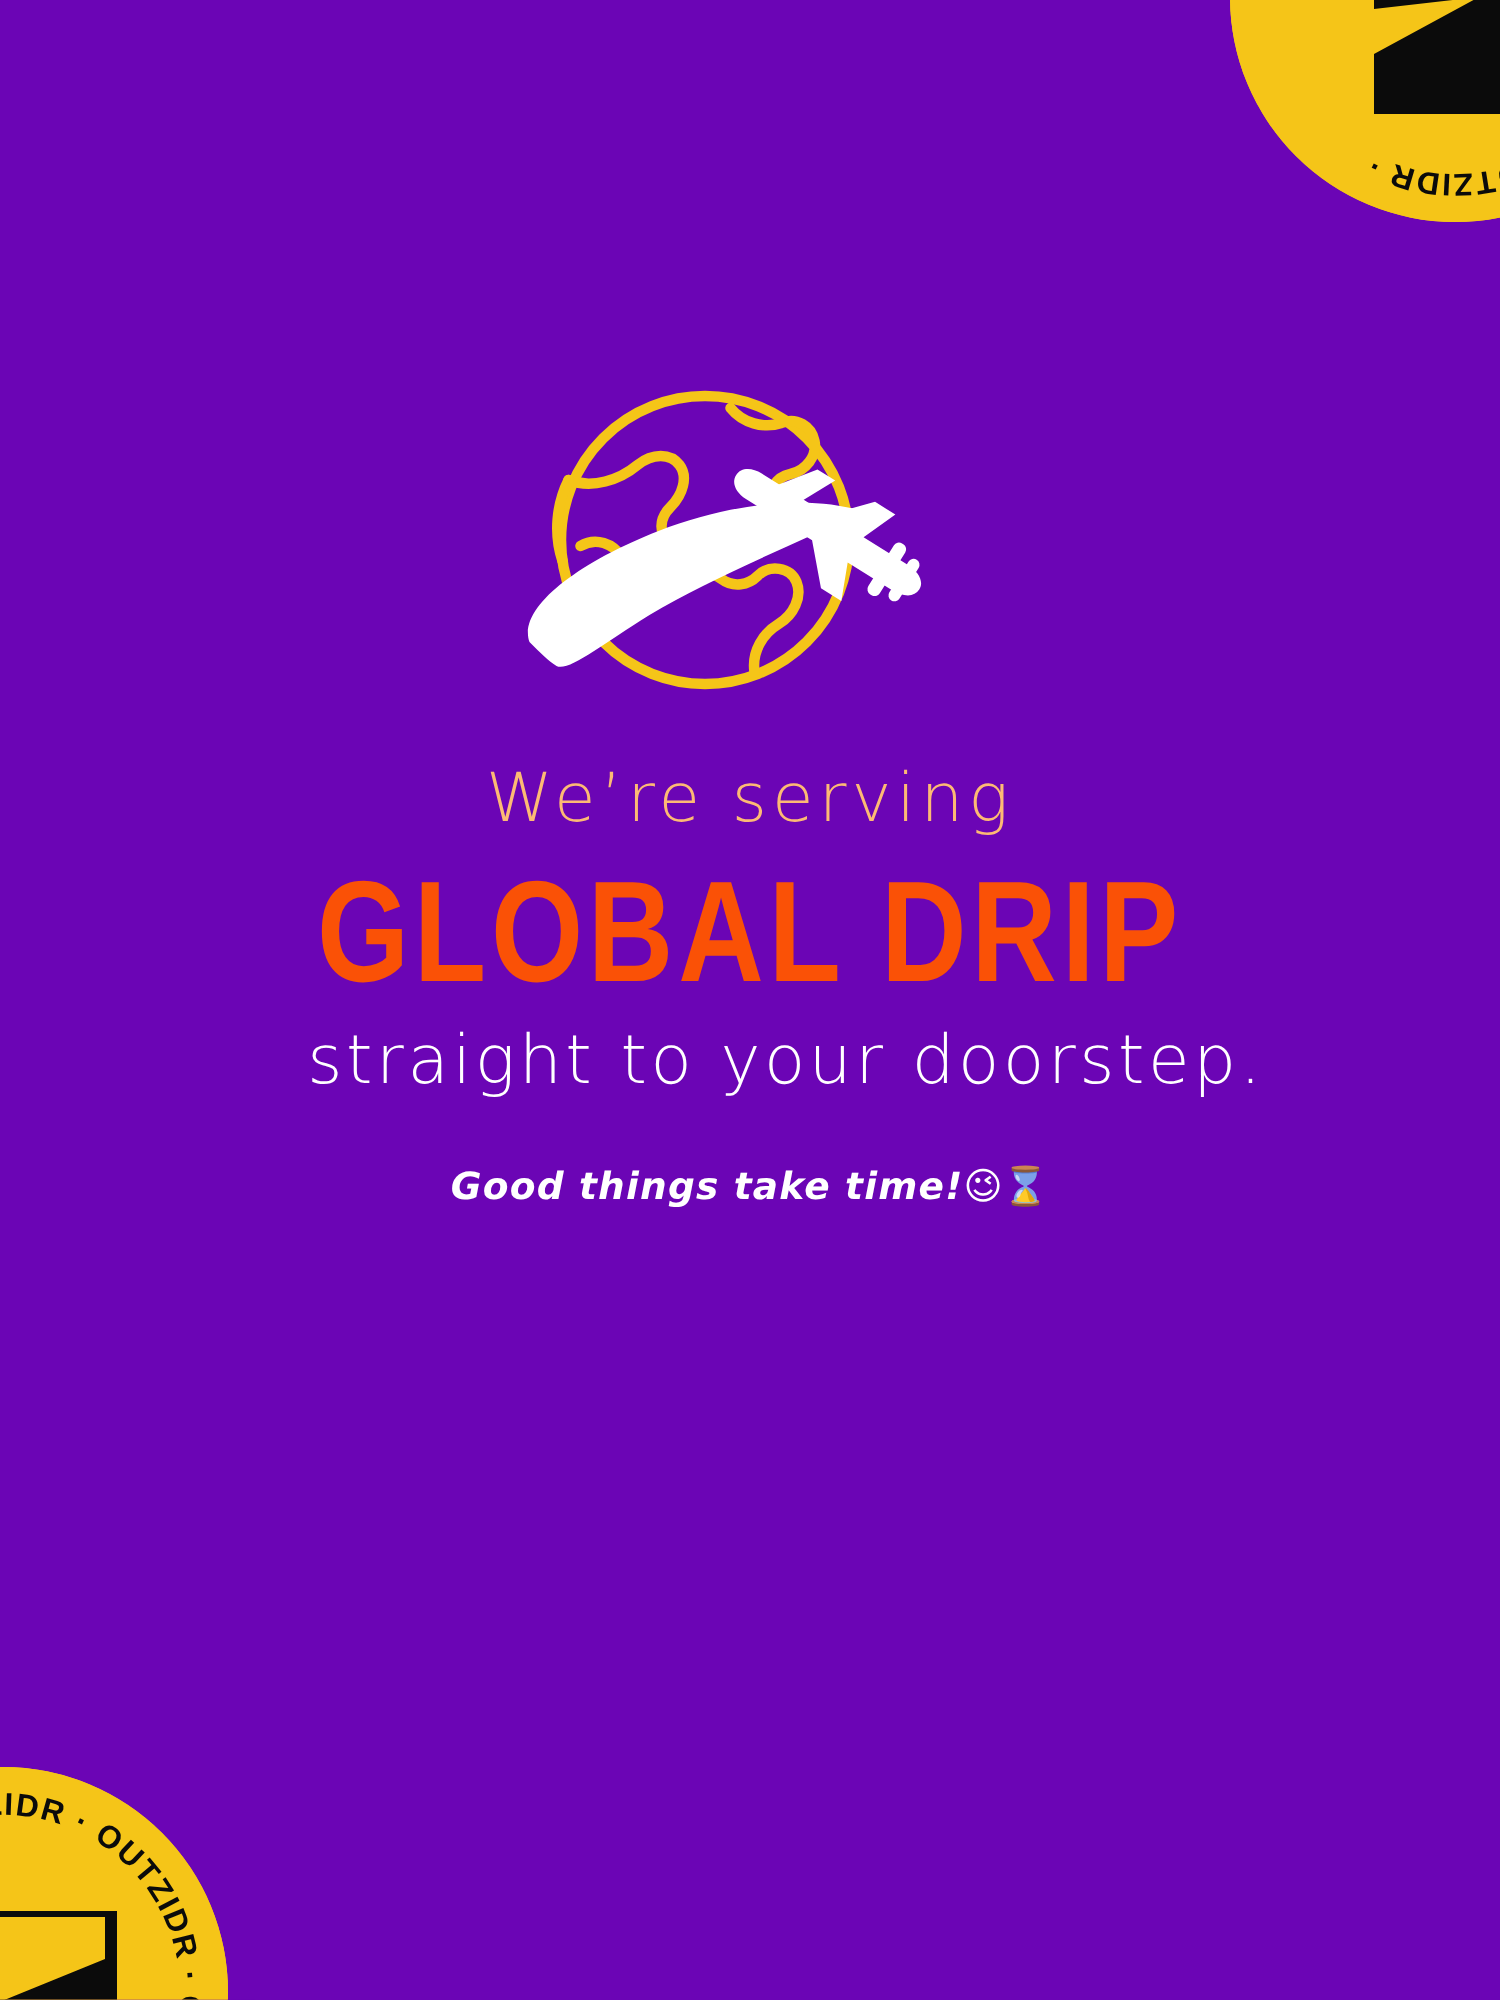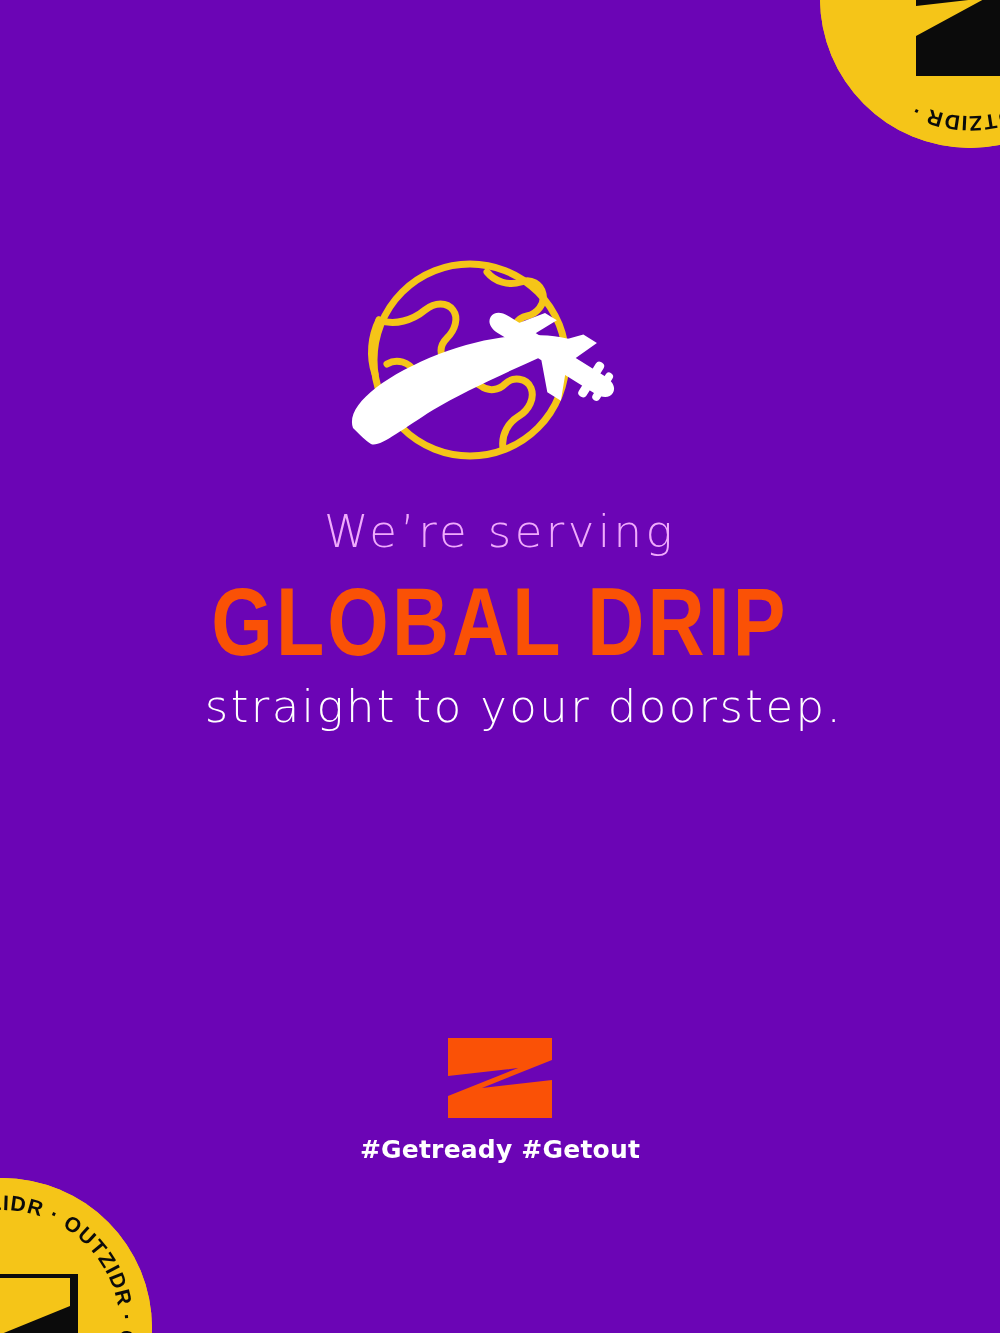--- a/index.html
+++ b/index.html
@@ -69,21 +69,21 @@
 
   
   .headline {
     position: absolute;
     top: 508px;
     left: 0;
     right: 0;
     text-align: center;
   }
   .line-serving {
-    color: #f0abfc;
+    color: #fdba74;
     font-size: 45px;
     font-weight: 300;
     letter-spacing: 3.4px;
     line-height: 1.06;
     font-family: "DejaVu Sans", sans-serif;
   }
   .line-global {
     color: #FA5106;
     font-size: 76px;
     font-weight: bold;
@@ -227,22 +227,19 @@
     </svg>
   </div>
 
   <div class="headline">
     <div class="line-serving">We’re serving</div>
     <div class="line-global">GLOBAL DRIP</div>
     <div class="line-doorstep">straight to your doorstep.</div>
   </div>
 
   <div class="delivery">
-  </div>
-
-  <div class="footer">
-    <svg class="zmark" viewBox="0 0 108 84">
-      <polygon points="2,2 106,2 106,24 36,52 106,44 106,82 2,82 2,60 72,32 2,40" fill="#FA5106"></polygon>
-    </svg>
-    <div class="hashtags">#Getready #Getout</div>
-  </div>
+    <div class="delivery-sub">
+      <span>Good things take time!</span><span class="emoji">😉⌛</span>
+    </div>
+  </div>
+
 
 </div>
 
 </body></html>

